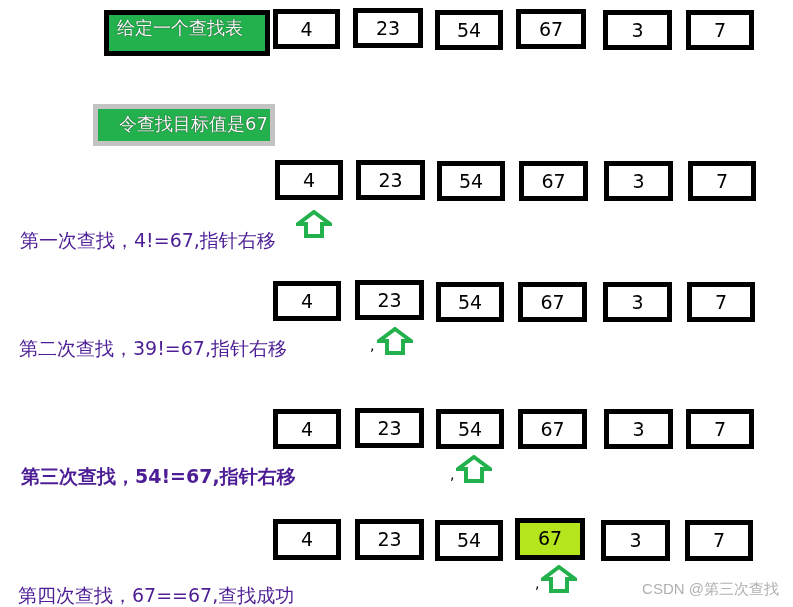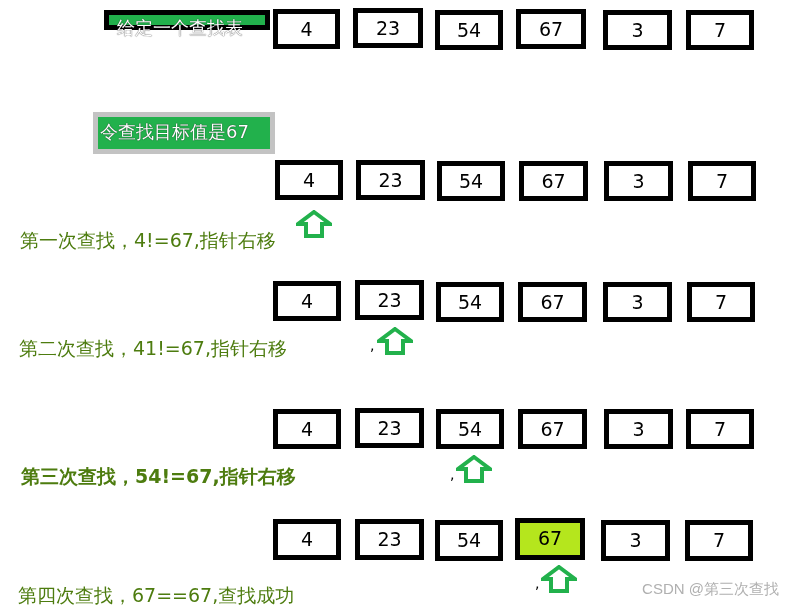--- a/index.html
+++ b/index.html
@@ -29,44 +29,44 @@
       white-space: nowrap;
       box-sizing: border-box;
       text-shadow: 0 0 1px #000;
     }
     .label-dark { border: 5px solid #000; line-height: 26px; padding: 0 4px 0 8px; }
     .label-gray { border: 5px solid #c3c3c3; line-height: 30px; padding: 0 2px; }
     .step-text {
       position: absolute;
       font-size: 19px;
       white-space: nowrap;
-      color: #4d7c0f;
+      color: #4c1d95;
     }
     .arrow { position: absolute; width: 36px; height: 28px; }
     .comma { position: absolute; font-size: 14px; color: #000; }
     .watermark {
       position: absolute; right: 14px; bottom: 8px;
       font-size: 15px; color: #b0b0b0; white-space: nowrap;
       font-family: "Liberation Sans", sans-serif;
     }
   </style>
 </head>
 <body>
 
-<div class="label-green label-dark abs" style="left:104px; top:10px; width:166px; height:20px;">给定一个查找表</div>
+<div class="label-green label-dark abs" style="left:104px; top:10px; width:166px; height:46px;">给定一个查找表</div>
 <div>
   <div class="cell" style="left:273px; top:9px; width:67px;">4</div>
   <div class="cell" style="left:353px; top:8px; width:70px;">23</div>
   <div class="cell" style="left:435px; top:10px; width:68px;">54</div>
   <div class="cell" style="left:516px; top:9px; width:70px;">67</div>
   <div class="cell" style="left:603px; top:10px; width:69px;">3</div>
   <div class="cell" style="left:686px; top:10px; width:68px;">7</div>
 </div>
 
-<div class="label-green label-gray abs" style="left:93px; top:112px; width:182px; height:42px;">令查找目标值是67</div>
+<div class="label-green label-gray abs" style="left:93px; top:104px; width:182px; height:42px;text-align:right;">令查找目标值是67</div>
 
 <div>
   <div class="cell" style="left:275px; top:160px; width:68px;">4</div>
   <div class="cell" style="left:356px; top:160px; width:69px;">23</div>
   <div class="cell" style="left:437px; top:161px; width:68px;">54</div>
   <div class="cell" style="left:519px; top:161px; width:69px;">67</div>
   <div class="cell" style="left:604px; top:161px; width:69px;">3</div>
   <div class="cell" style="left:688px; top:161px; width:68px;">7</div>
 </div>
 <svg class="arrow" style="left:296px; top:210px;" viewBox="0 0 36 28">
@@ -79,21 +79,21 @@
   <div class="cell" style="left:355px; top:280px; width:69px;">23</div>
   <div class="cell" style="left:436px; top:282px; width:68px;">54</div>
   <div class="cell" style="left:518px; top:282px; width:69px;">67</div>
   <div class="cell" style="left:603px; top:282px; width:69px;">3</div>
   <div class="cell" style="left:687px; top:282px; width:68px;">7</div>
 </div>
 <div class="comma" style="left:370px; top:337px;">,</div>
 <svg class="arrow" style="left:377px; top:327px;" viewBox="0 0 36 28">
   <path d="M18 2 L34 14 L26 14 L26 26 L10 26 L10 14 L2 14 Z" fill="none" stroke="#22b14c" stroke-width="4" stroke-linejoin="miter"></path>
 </svg>
-<div class="step-text" style="left:19px; top:336px;">第二次查找，41!=67,指针右移</div>
+<div class="step-text" style="left:19px; top:336px;">第二次查找，39!=67,指针右移</div>
 
 <div>
   <div class="cell" style="left:273px; top:409px; width:68px;">4</div>
   <div class="cell" style="left:355px; top:408px; width:69px;">23</div>
   <div class="cell" style="left:436px; top:409px; width:68px;">54</div>
   <div class="cell" style="left:518px; top:409px; width:69px;">67</div>
   <div class="cell" style="left:604px; top:409px; width:69px;">3</div>
   <div class="cell" style="left:686px; top:409px; width:68px;">7</div>
 </div>
 <div class="comma" style="left:450px; top:466px;">,</div>

